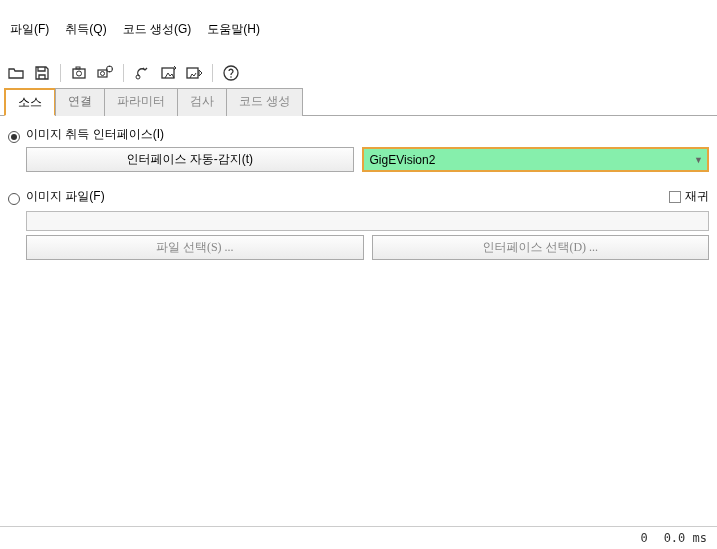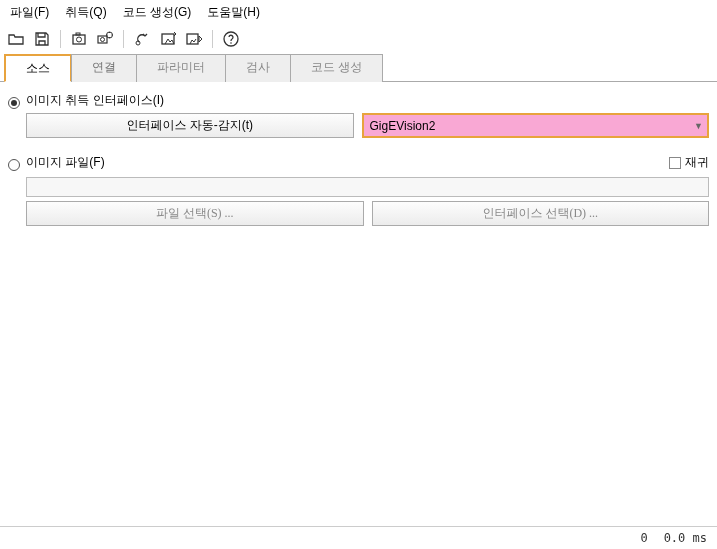--- a/index.html
+++ b/index.html
@@ -10,21 +10,21 @@
   color: #000;
   width: 717px;
   height: 549px;
   display: flex;
   flex-direction: column;
   overflow: hidden;
 }
 .menubar {
   display: flex;
   gap: 4px;
-  padding: 2px 4px;
+  padding: 19px 4px;
 }
 .menubar .menu-item {
   padding: 2px 6px;
   cursor: default;
 }
 .toolbar {
   display: flex;
   gap: 6px;
   padding: 4px 6px;
   align-items: center;
@@ -38,21 +38,21 @@
   cursor: pointer;
 }
 .toolbar svg { width: 18px; height: 18px; }
 .toolbar .sep { width: 1px; height: 18px; background: #ccc; margin: 0 2px; }
 .tabbar {
   display: flex;
   border-bottom: 1px solid #aaa;
   padding-left: 4px;
 }
 .tab {
-  padding: 4px 20px;
+  padding: 4px 12px;
   border: 1px solid #aaa;
   border-bottom: none;
   background: #eee;
   margin-right: -1px;
   color: #888;
   cursor: pointer;
   position: relative;
   top: 1px;
 }
 .tab.active {
@@ -99,21 +99,21 @@
   flex: 1;
   text-align: center;
   background: linear-gradient(#fdfdfd,#ececec);
   border: 1px solid #aaa;
   padding: 3px 4px;
   cursor: pointer;
 }
 .combo {
   flex: 1;
   border: 2px solid #e8a33d;
-  background: #f9a8d4;
+  background: #86efac;
   display: flex;
   align-items: center;
   position: relative;
   padding: 0 20px 0 6px;
 }
 .combo .caret {
   position: absolute;
   right: 4px;
   top: 50%;
   transform: translateY(-50%);

